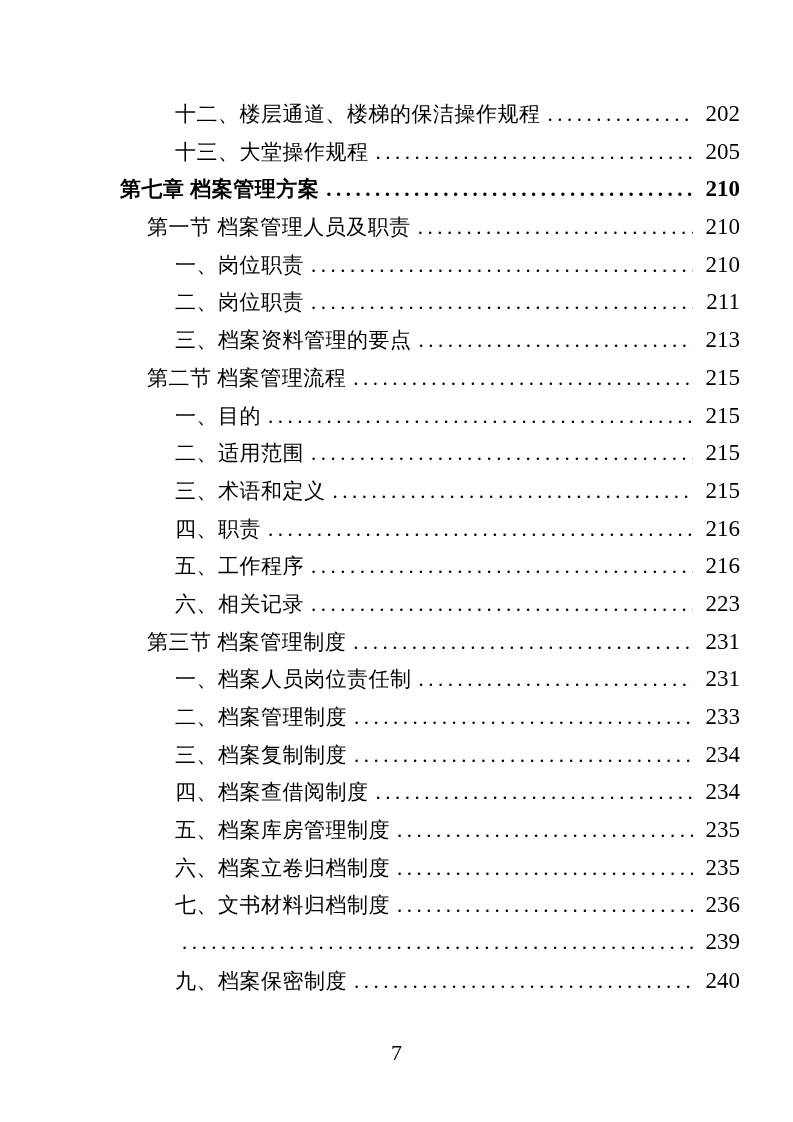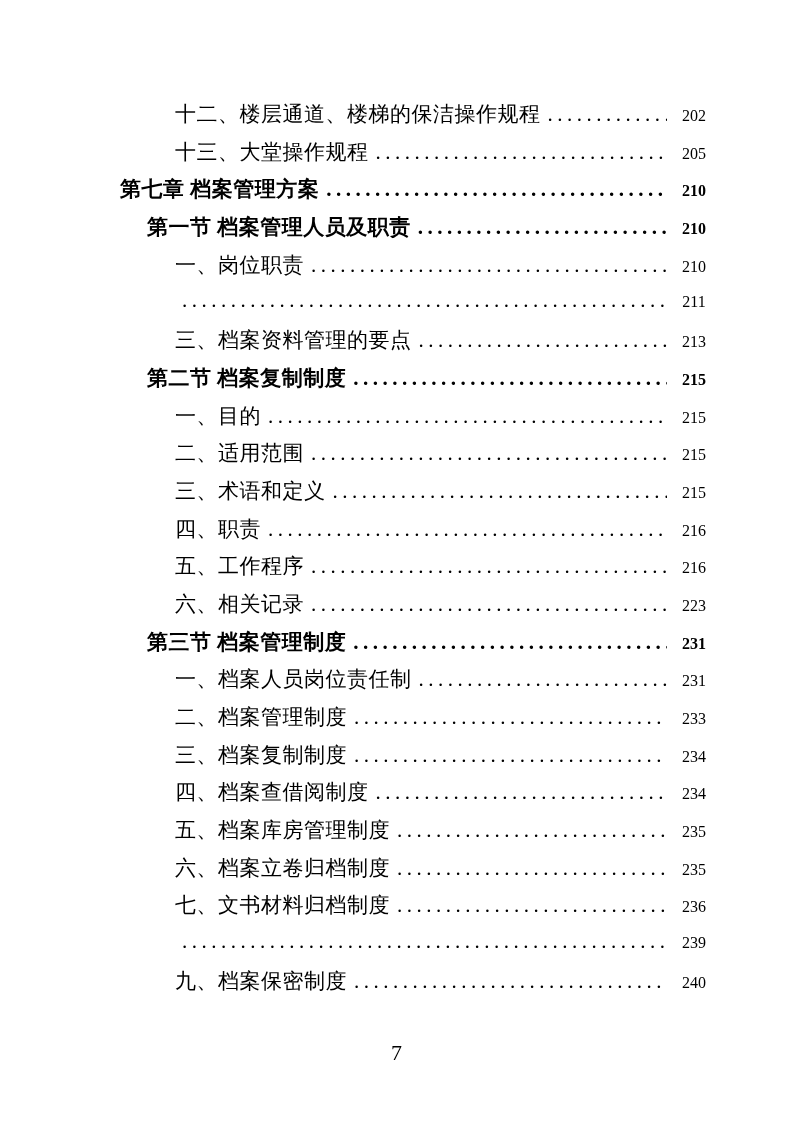--- a/index.html
+++ b/index.html
@@ -8,51 +8,51 @@
     background: #ffffff;
   }
   .page {
     position: relative;
     width: 793px;
     height: 1106px;
     box-sizing: border-box;
     background: #ffffff;
     color: #000000;
     font-family: "Liberation Serif", "DejaVu Serif", serif;
-    padding: 100px 79px 0 120px;
+    padding: 100px 53px 0 120px;
     overflow: hidden;
   }
   .toc-row {
     display: flex;
     align-items: baseline;
     height: 37.7px;
     font-size: 21px;
     letter-spacing: 0.5px;
     white-space: nowrap;
   }
   .lvl-chapter { font-weight: bold; }
-  .lvl-section { padding-left: 27px; font-weight: bold; }
+  .lvl-section { padding-left: 27px; }
   .lvl-item    { padding-left: 55px; }
   .toc-title { flex: 0 0 auto; }
   .dots {
     flex: 1 1 auto;
     overflow: hidden;
     margin: 0 7px 0 7px;
     height: 1em;
   }
   .dots::after {
     content: "..................................................................................................";
     letter-spacing: 4.5px;
     font-size: 21px;
   }
   .toc-page {
     flex: 0 0 auto;
     min-width: 40px;
-    text-align: center;
-    font-size: 16px;
+    text-align: right;
+    font-size: 23px;
     letter-spacing: 0;
   }
   .footer {
     position: absolute;
     top: 1040px;
     left: 0;
     width: 793px;
     text-align: center;
     font-size: 22px;
   }
@@ -81,30 +81,31 @@
     <span class="toc-title">第一节 档案管理人员及职责</span>
     <span class="dots"></span>
     <span class="toc-page">210</span>
   </div>
   <div class="toc-row lvl-item">
     <span class="toc-title">一、岗位职责</span>
     <span class="dots"></span>
     <span class="toc-page">210</span>
   </div>
   <div class="toc-row lvl-item">
+    <span class="toc-title">二、岗位职责</span>
     <span class="dots"></span>
     <span class="toc-page">211</span>
   </div>
   <div class="toc-row lvl-item">
     <span class="toc-title">三、档案资料管理的要点</span>
     <span class="dots"></span>
     <span class="toc-page">213</span>
   </div>
   <div class="toc-row lvl-section">
-    <span class="toc-title">第二节 档案复制制度</span>
+    <span class="toc-title">第二节 档案管理流程</span>
     <span class="dots"></span>
     <span class="toc-page">215</span>
   </div>
   <div class="toc-row lvl-item">
     <span class="toc-title">一、目的</span>
     <span class="dots"></span>
     <span class="toc-page">215</span>
   </div>
   <div class="toc-row lvl-item">
     <span class="toc-title">二、适用范围</span>

